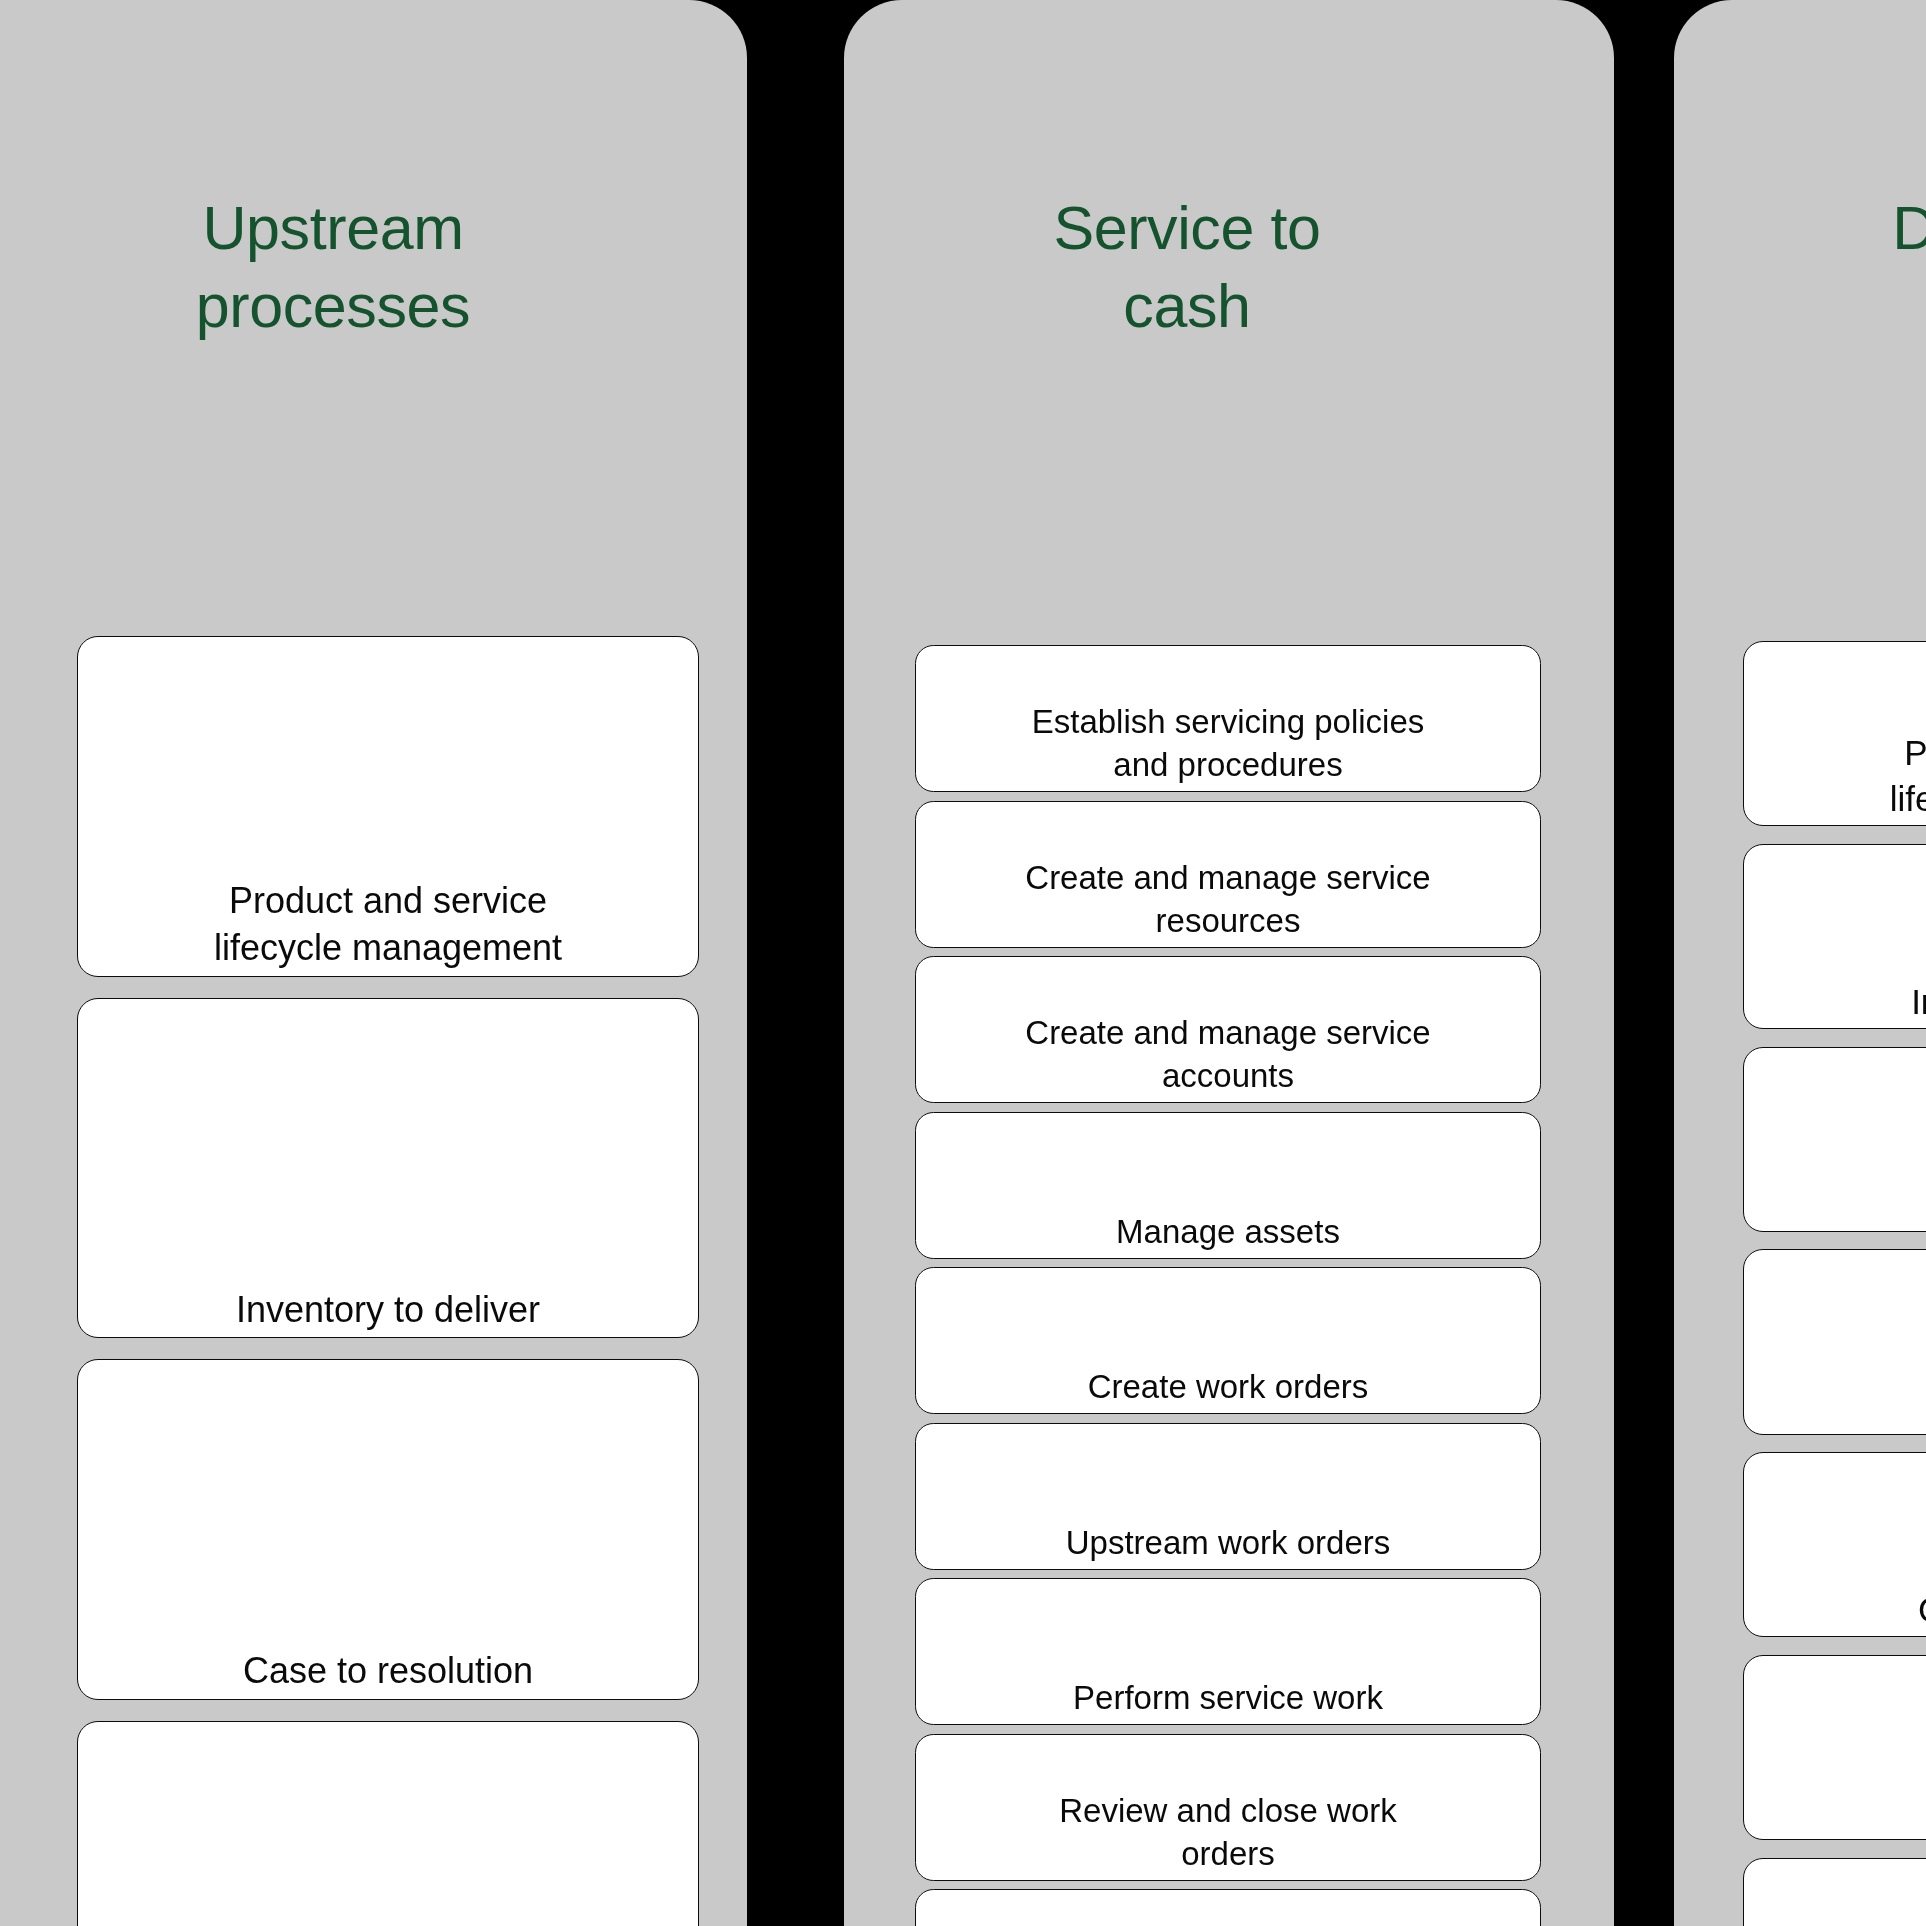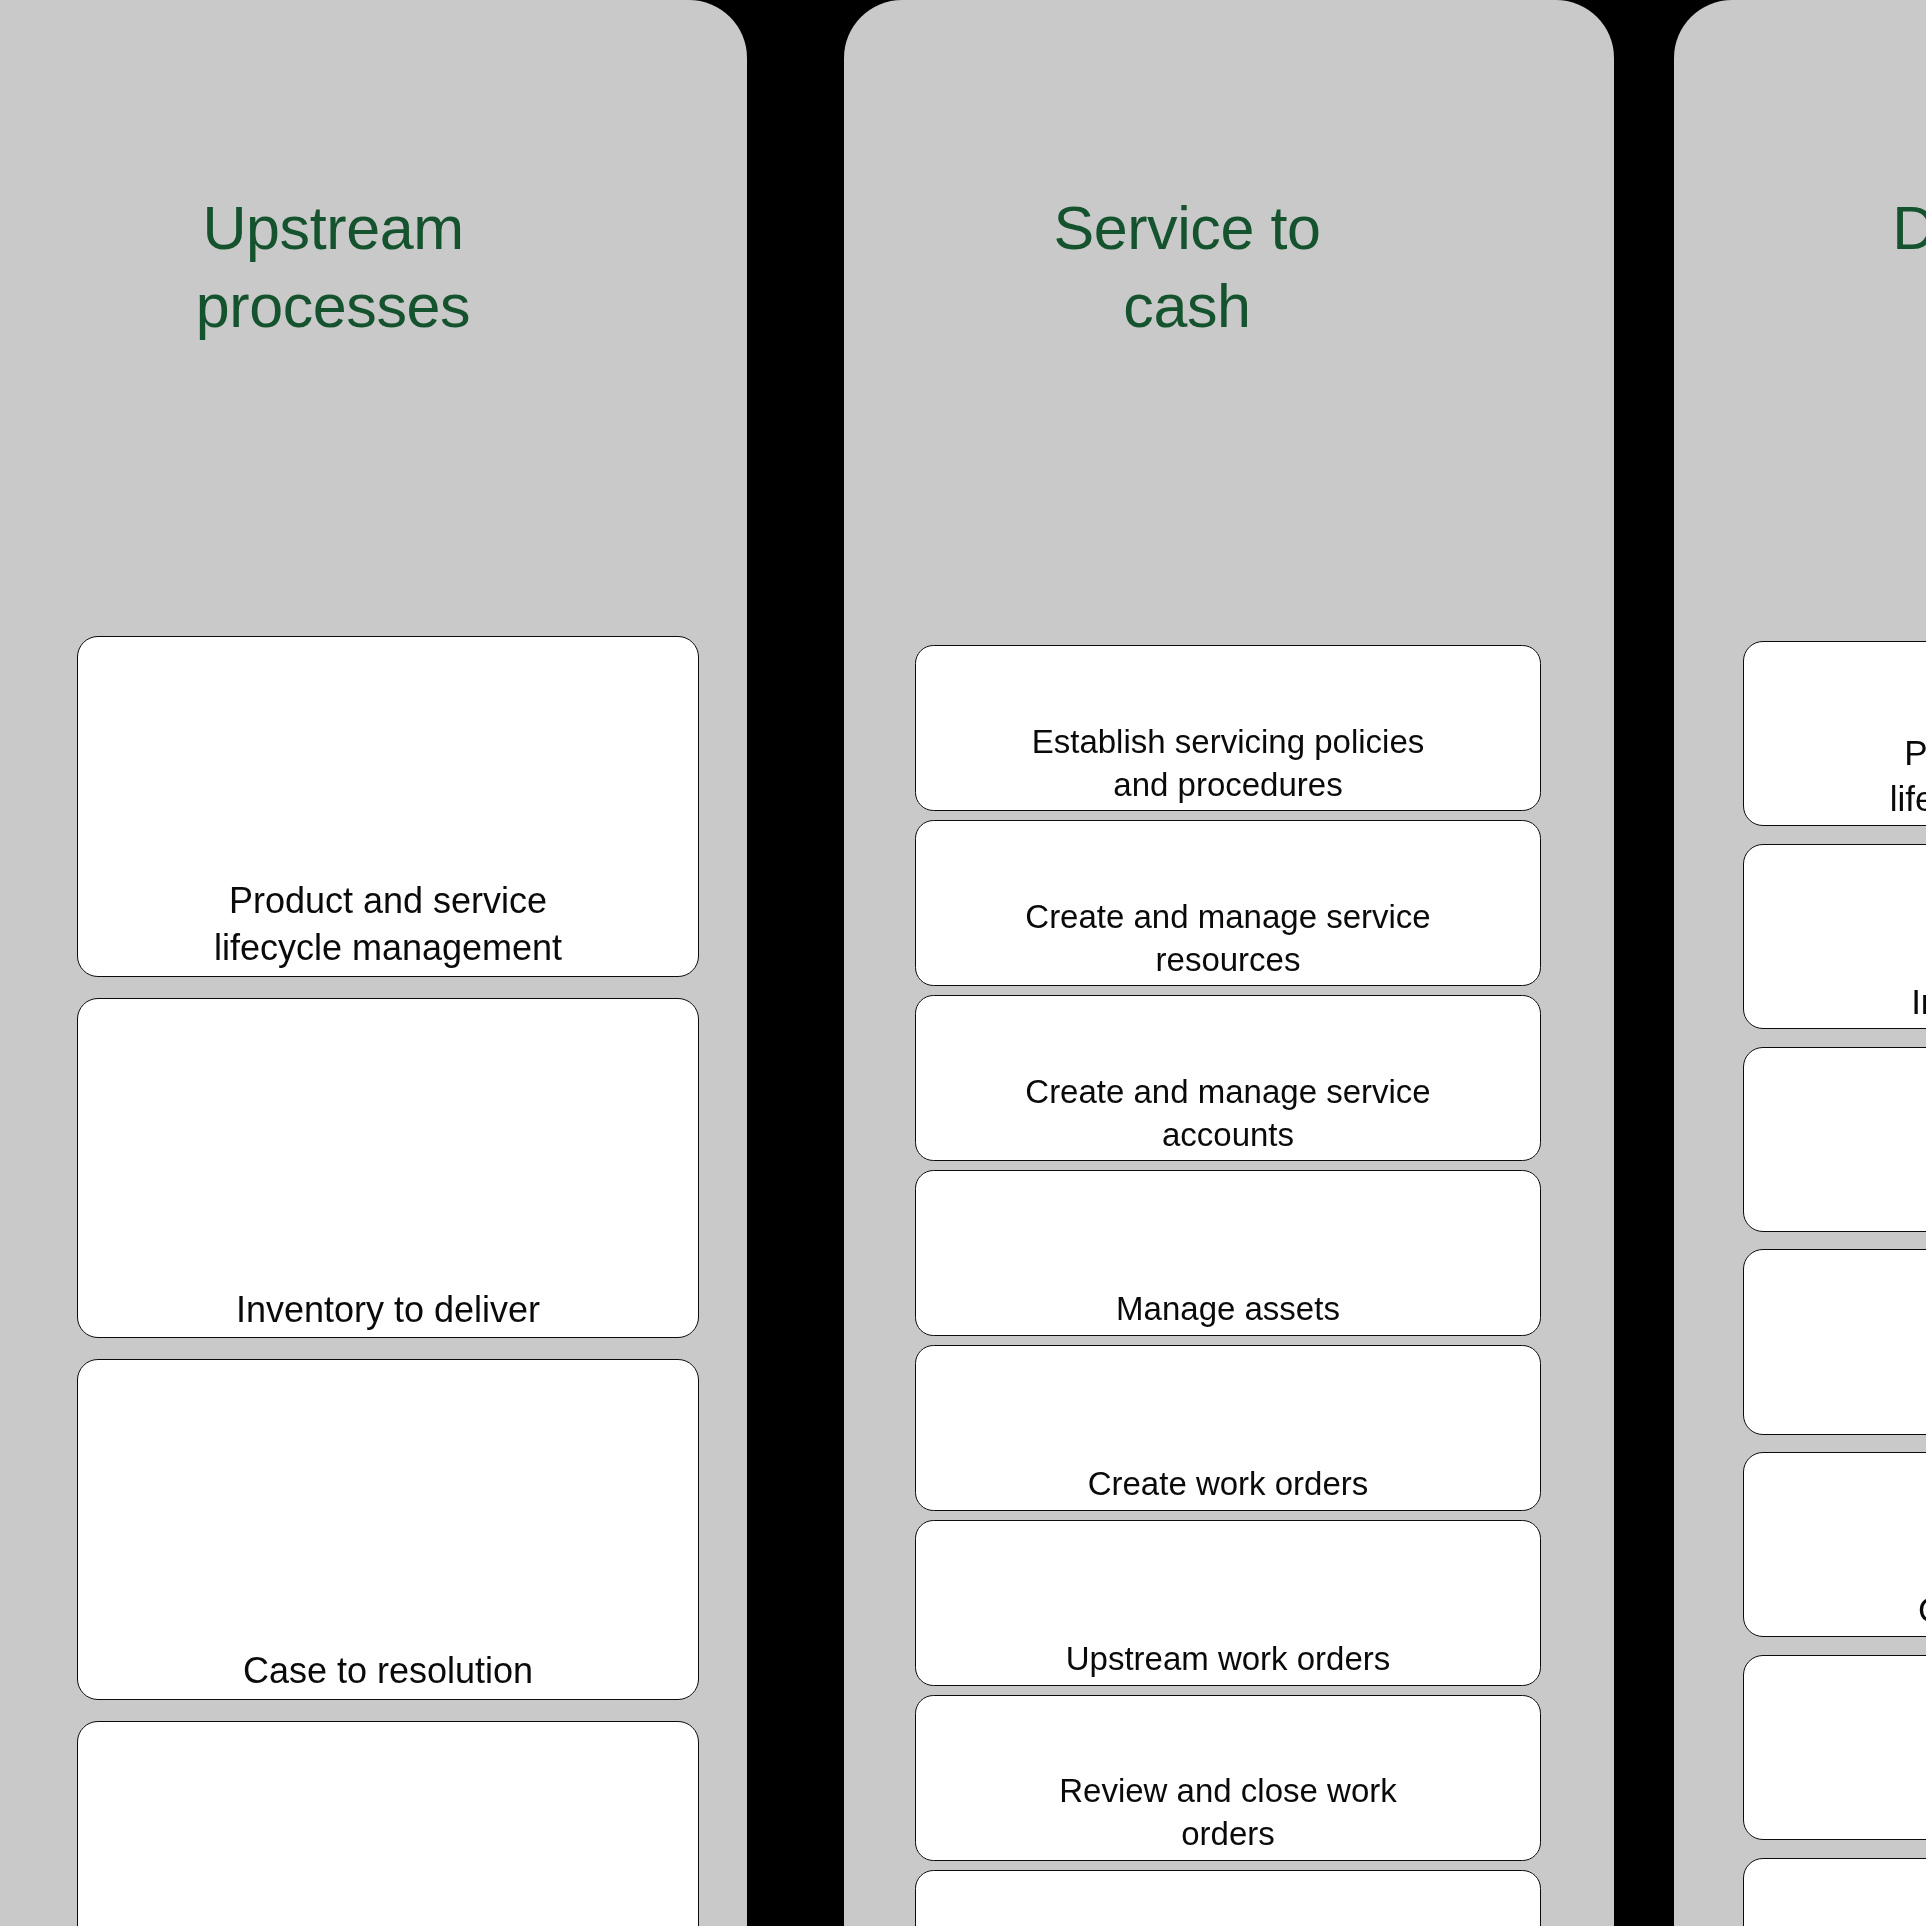--- a/index.html
+++ b/index.html
@@ -189,20 +189,23 @@
       <div class="proc-box">
         <span class="proc-label">Manage assets</span>
       </div>
       <div class="proc-box">
         <span class="proc-label">Create work orders</span>
       </div>
       <div class="proc-box">
         <span class="proc-label">Upstream work orders</span>
       </div>
       <div class="proc-box">
+        <span class="proc-label">Perform service work</span>
+      </div>
+      <div class="proc-box">
         <span class="proc-label">Review and close work
 orders</span>
       </div>
       <div class="proc-box">
         
       </div>
     </div>
   </div>
 
   <div class="panel" id="panel-downstream">

